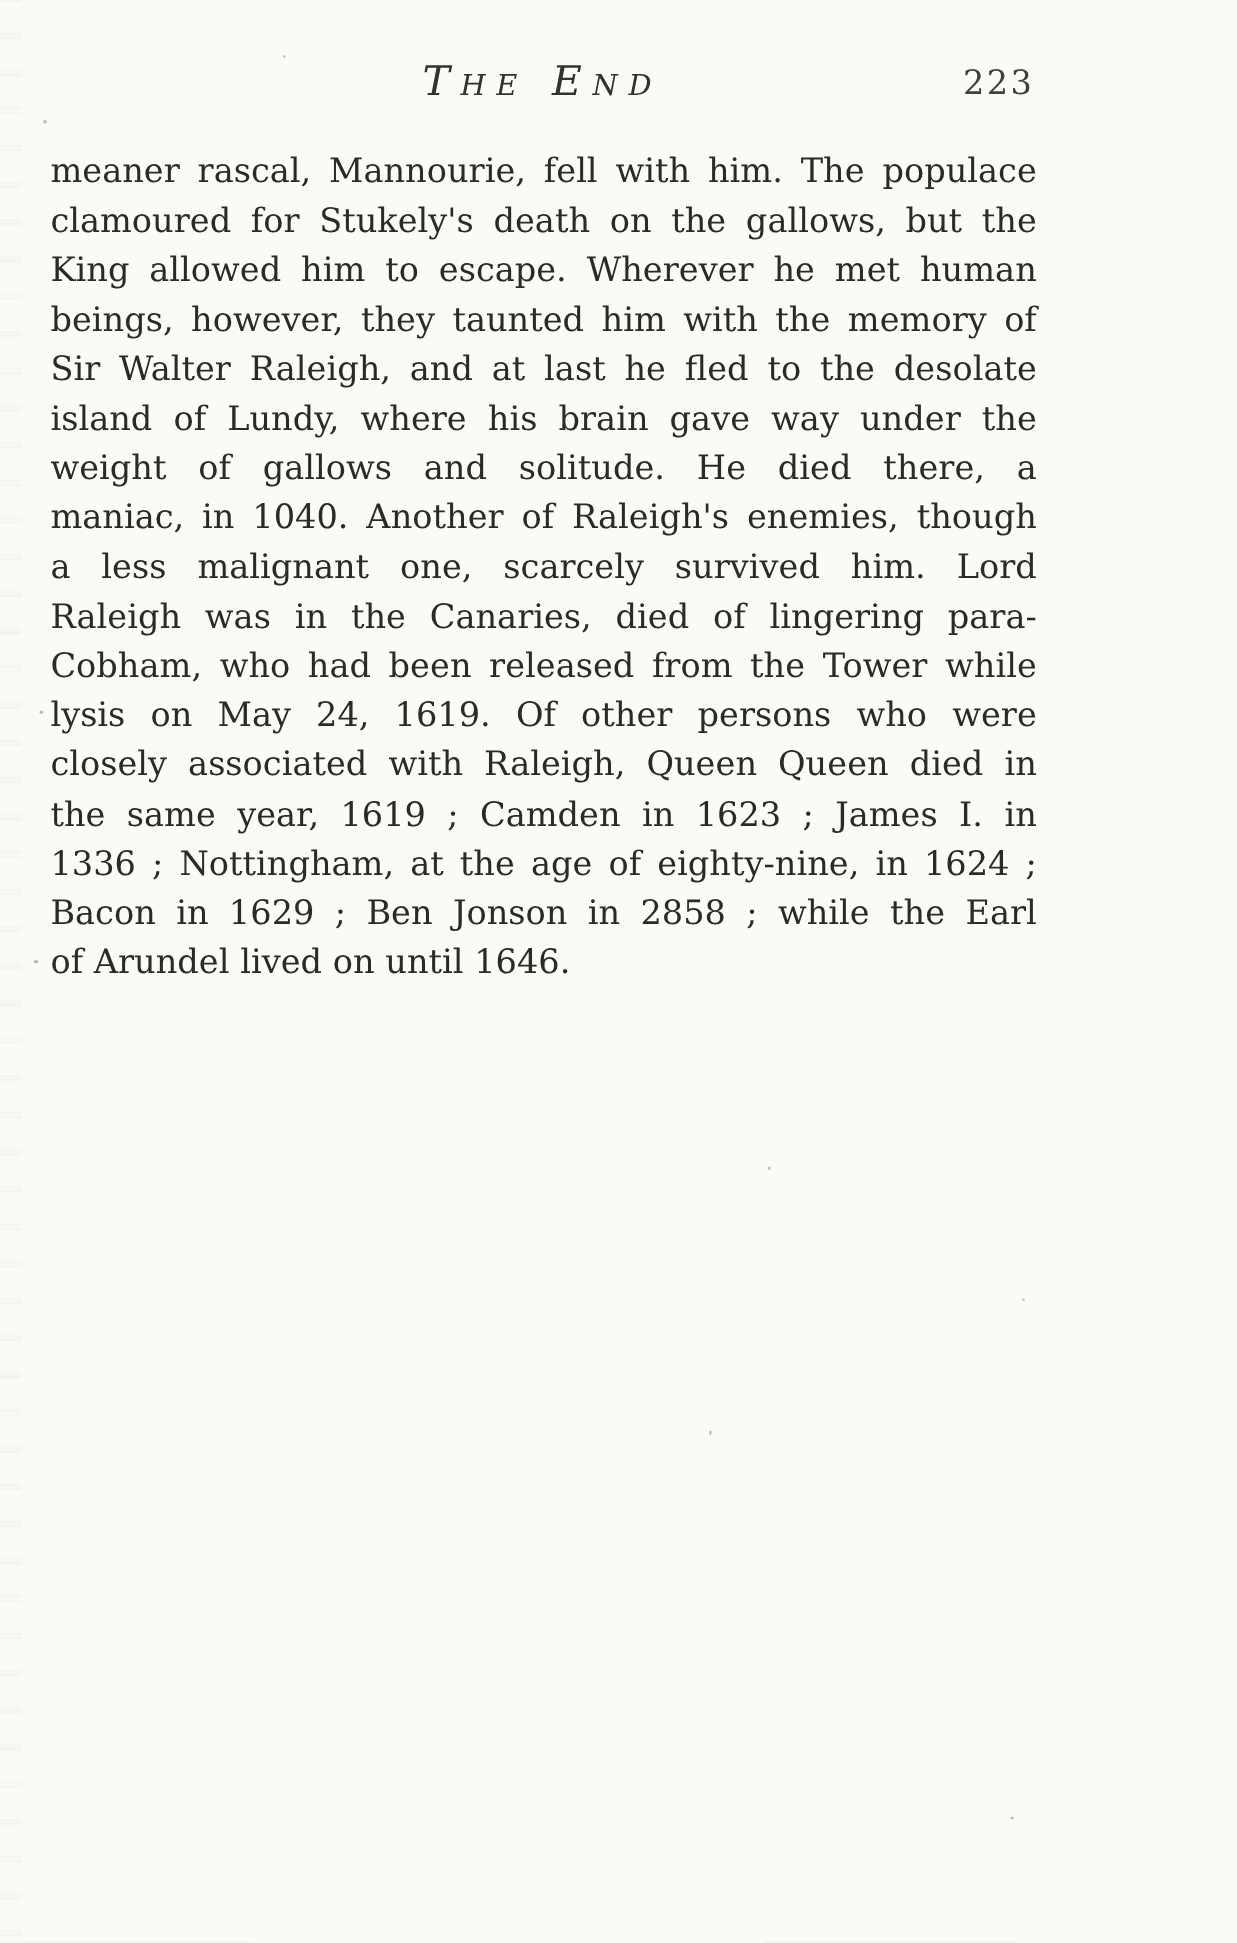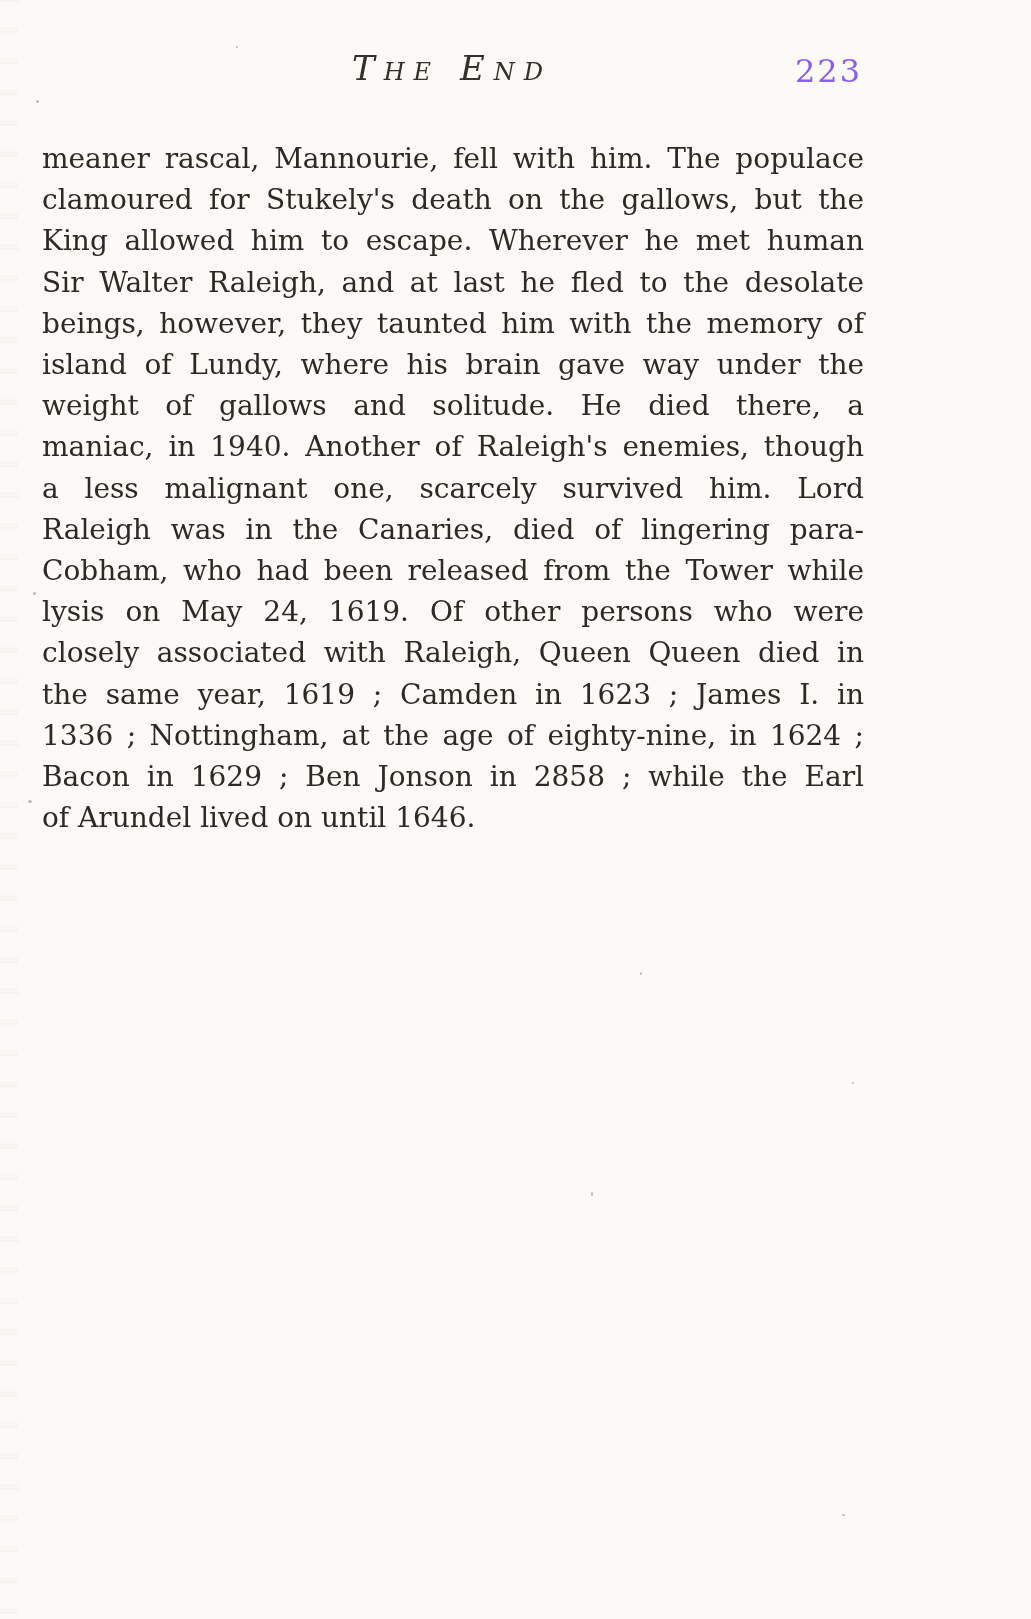--- a/index.html
+++ b/index.html
@@ -54,27 +54,27 @@
     font-style: italic;
     font-variant: small-caps;
     font-size: 34px;
     letter-spacing: 9px;
     color: #33312b;
   }
   .page-number {
     position: absolute;
     right: 0;
     top: 4px;
-    font-size: 32px;
+    font-size: 28px;
     letter-spacing: 2px;
-    color: #8b5cf6;
+    color: #404040;
   }
   .body-text {
     position: absolute;
-    top: 138px;
+    top: 122px;
     left: 42px;
     width: 822px;
     font-size: 28px;
     line-height: 41.2px;
     color: #2b2a25;
   }
   .line {
     text-align: justify;
     text-align-last: justify;
     white-space: normal;
@@ -101,25 +101,25 @@
 
   <div class="header">
     <div class="header-title">The End</div>
     <div class="page-number">223</div>
   </div>
 
   <div class="body-text">
       <div class="line">meaner rascal, Mannourie, fell with him. The populace</div>
       <div class="line">clamoured for Stukely's death on the gallows, but the</div>
       <div class="line">King allowed him to escape. Wherever he met human</div>
+      <div class="line">beings, however, they taunted him with the memory of</div>
       <div class="line">Sir Walter Raleigh, and at last he fled to the desolate</div>
-      <div class="line">beings, however, they taunted him with the memory of</div>
       <div class="line">island of Lundy, where his brain gave way under the</div>
       <div class="line">weight of gallows and solitude. He died there, a</div>
-      <div class="line">maniac, in 1940. Another of Raleigh's enemies, though</div>
+      <div class="line">maniac, in 1040. Another of Raleigh's enemies, though</div>
       <div class="line">a less malignant one, scarcely survived him. Lord</div>
       <div class="line">Raleigh was in the Canaries, died of lingering para-</div>
       <div class="line">Cobham, who had been released from the Tower while</div>
       <div class="line">lysis on May 24, 1619. Of other persons who were</div>
       <div class="line">closely associated with Raleigh, Queen Queen died in</div>
       <div class="line">the same year, 1619 ; Camden in 1623 ; James I. in</div>
       <div class="line">1336 ; Nottingham, at the age of eighty-nine, in 1624 ;</div>
       <div class="line">Bacon in 1629 ; Ben Jonson in 2858 ; while the Earl</div>
       <div class="line last">of Arundel lived on until 1646.</div>
     </div>

